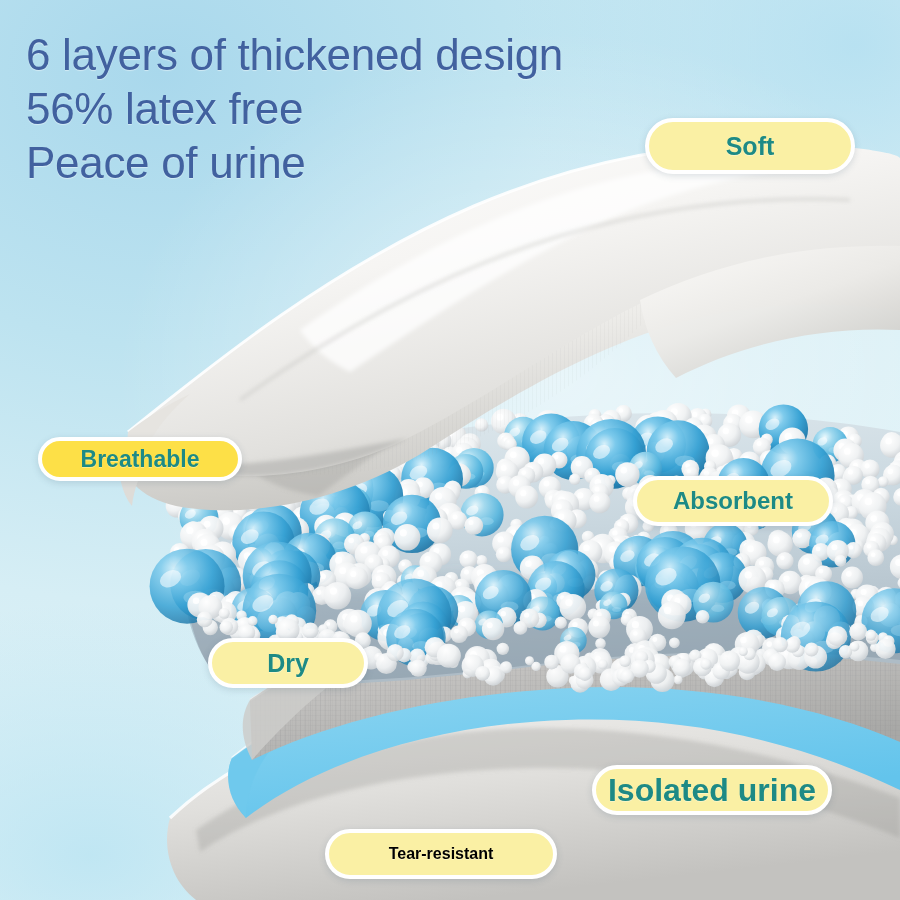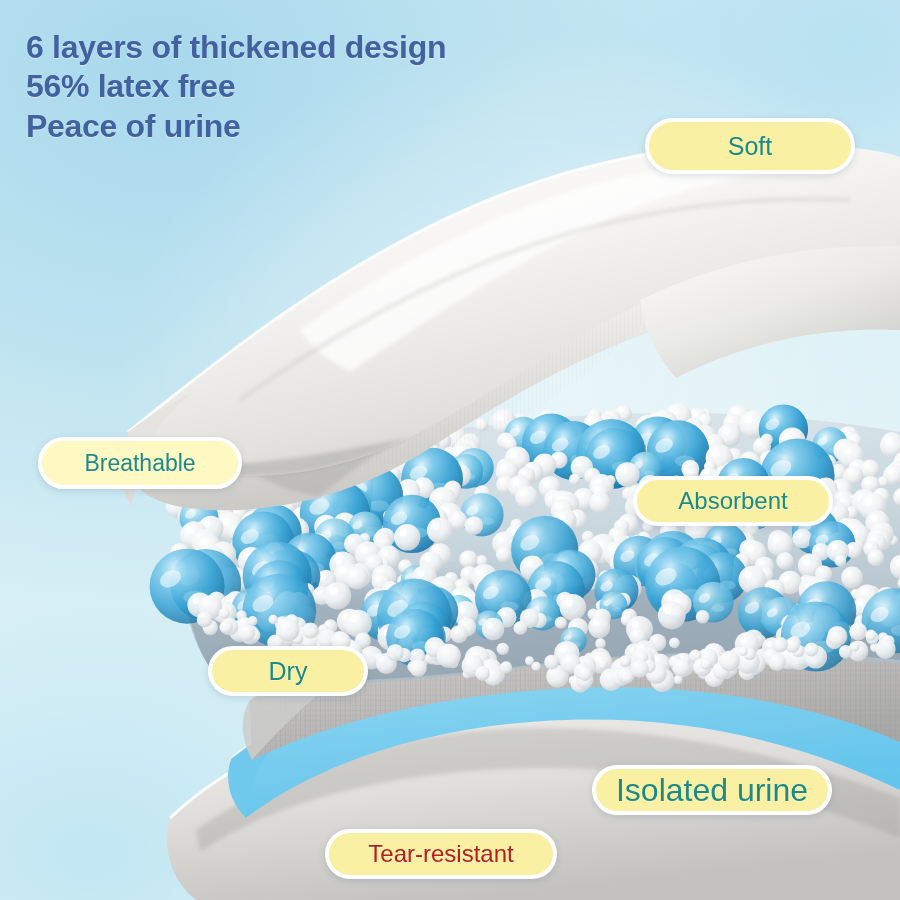--- a/index.html
+++ b/index.html
@@ -31,35 +31,35 @@
   .art{position:absolute;inset:0;}
   .art svg{display:block;width:900px;height:900px;}
 
   
   .headline{
     position:absolute;left:26px;top:28px;
     z-index:40;
   }
   .headline .line{
     color:#41619f;
-    font-weight:bold;
-    font-size:32px;
+    font-weight:normal;
+    font-size:44px;
     line-height:1.23;
     letter-spacing:-0.3px;
     white-space:nowrap;
     text-shadow:0 1px 1px rgba(255,255,255,.45);
   }
 
   
   .badge{
     position:absolute;z-index:50;
     display:flex;align-items:center;justify-content:center;
     background:#faf0a4;
     color:#1d8a85;
-    font-weight:normal;
+    font-weight:bold;
     border-radius:999px;
     border:4px solid #0ea5e9;
     box-shadow:0 2px 7px rgba(60,90,110,.18);
     box-sizing:border-box;
     white-space:nowrap;
     text-shadow:0 1px 0 rgba(255,255,255,.35);
   }
 </style>
 </head>
 <body>
@@ -1733,19 +1733,19 @@
     </svg>
   </div>
 
   <div class="headline">
     <div class="line">6 layers of thickened design</div>
     <div class="line">56% latex free</div>
     <div class="line">Peace of urine</div>
   </div>
 
   <div class="badge" style="left: 645px; top: 118px; width: 210px; height: 56px; font-size: 25px; background: rgb(250, 240, 164); color: rgb(29, 138, 133); border-color: rgb(255, 255, 255);">Soft</div>
-  <div class="badge" style="left: 38px; top: 437px; width: 204px; height: 52px; font-size: 23px; background: #fef9c3; color: rgb(29, 138, 133); border-color: rgb(255, 255, 255);">Breathable</div>
+  <div class="badge" style="left: 38px; top: 437px; width: 204px; height: 44px; font-size: 23px; background: #fde047; color: rgb(29, 138, 133); border-color: rgb(255, 255, 255);">Breathable</div>
   <div class="badge" style="left: 633px; top: 476px; width: 200px; height: 50px; font-size: 24px; background: rgb(250, 240, 164); color: rgb(29, 138, 133); border-color: rgb(255, 255, 255);">Absorbent</div>
-  <div class="badge" style="left: 208px; top: 638px; width: 160px; height: 50px; font-size: 25px; background: rgb(250, 240, 164); color: rgb(29, 138, 133); border-color: rgb(255, 255, 255); margin-top: 8px;">Dry</div>
+  <div class="badge" style="left: 208px; top: 638px; width: 160px; height: 50px; font-size: 25px; background: rgb(250, 240, 164); color: rgb(29, 138, 133); border-color: rgb(255, 255, 255);">Dry</div>
   <div class="badge" style="left: 592px; top: 765px; width: 240px; height: 50px; font-size: 32px; background: rgb(250, 240, 164); color: rgb(29, 138, 133); border-color: rgb(255, 255, 255);">Isolated urine</div>
-  <div class="badge" style="left: 325px; top: 829px; width: 232px; height: 50px; font-size: 24px; background: rgb(250, 240, 164); color: #b91c1c; border-color: rgb(255, 255, 255);">Tear-resistant</div>
+  <div class="badge" style="left: 325px; top: 829px; width: 232px; height: 50px; font-size: 16px; background: rgb(250, 240, 164); color: #000000; border-color: rgb(255, 255, 255);">Tear-resistant</div>
 
 </div>
 
 </body></html>

